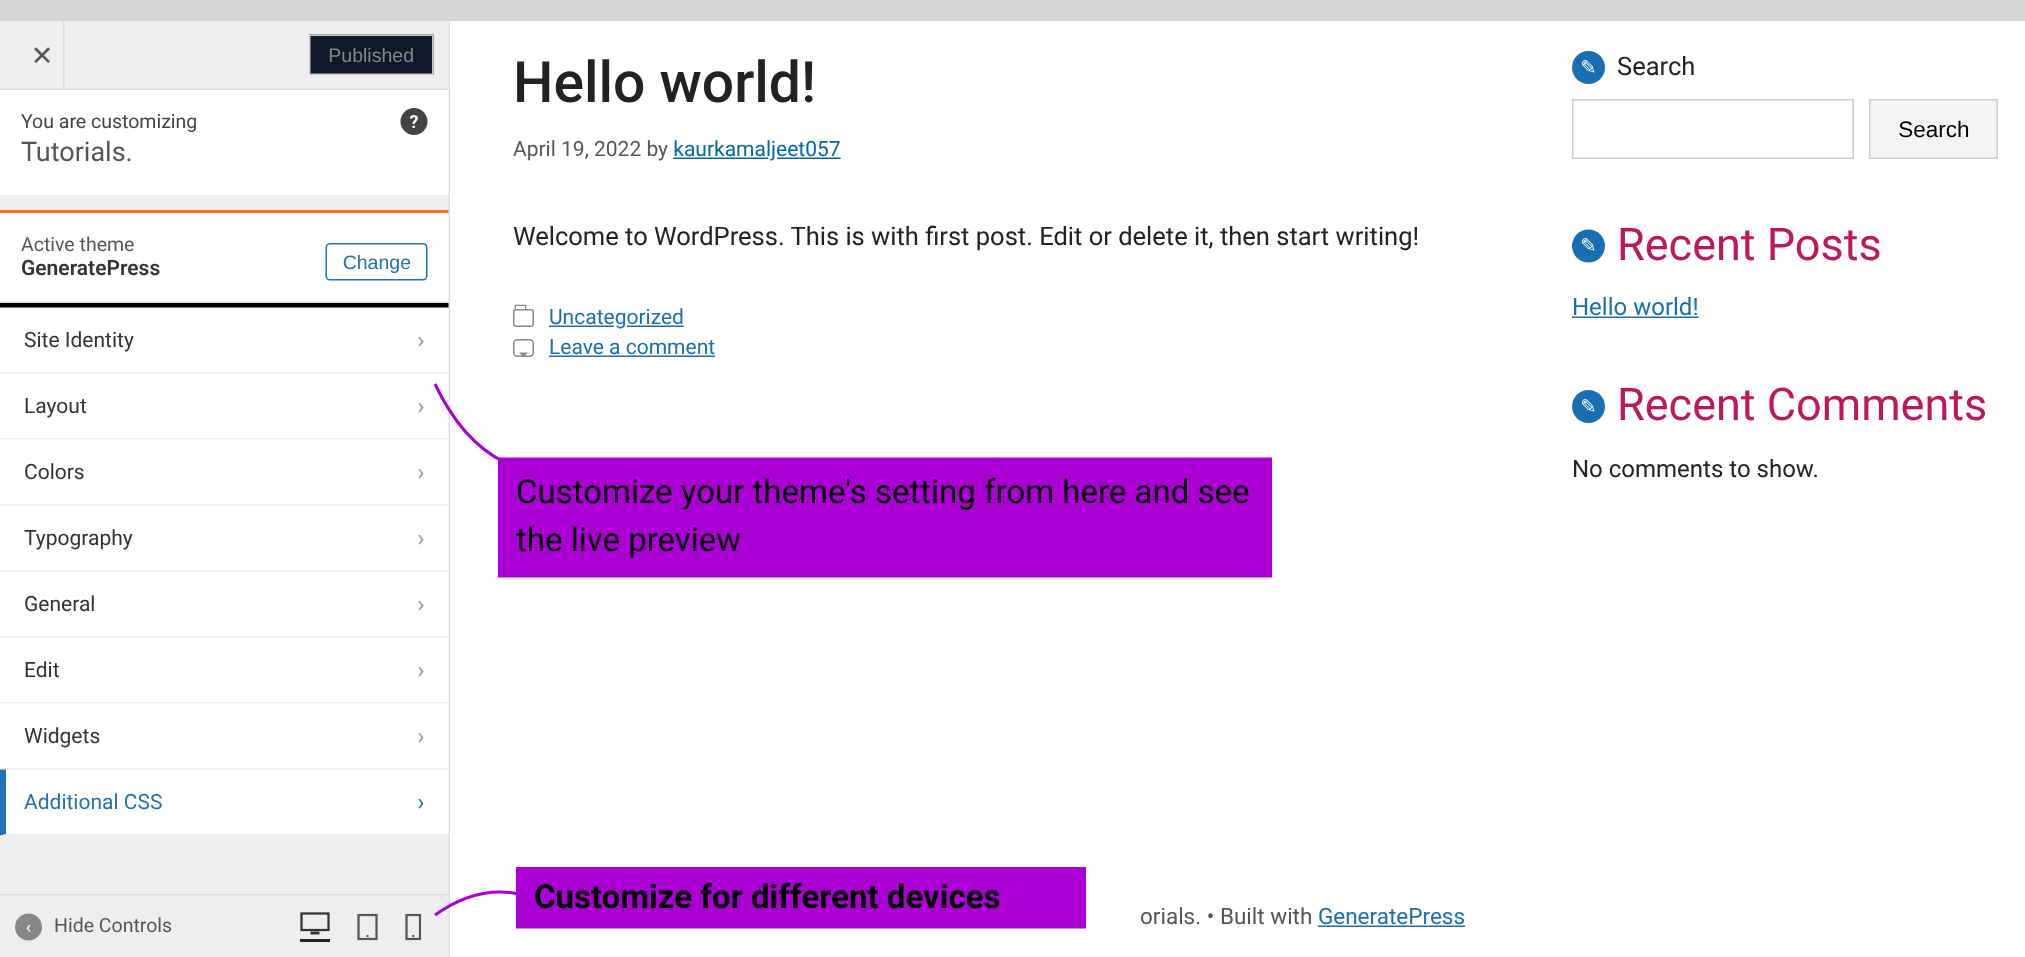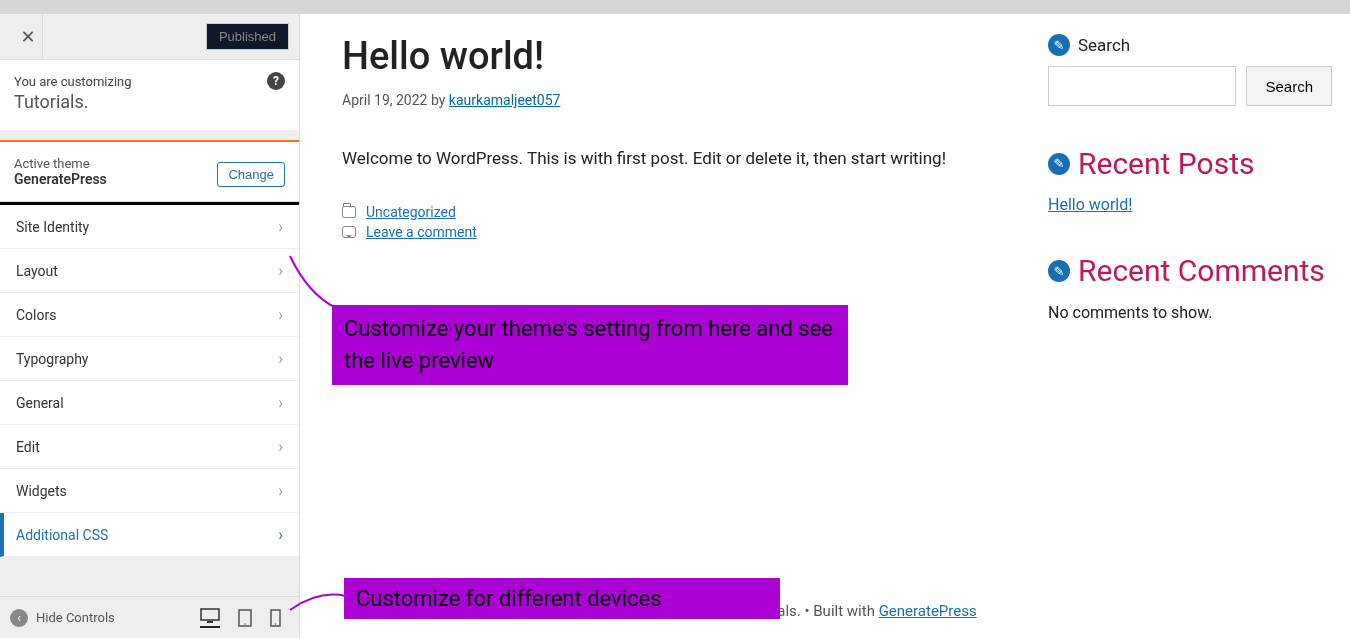--- a/index.html
+++ b/index.html
@@ -114,21 +114,21 @@
   .wid a { color:#1a6fb3; text-decoration:underline; }
   .wid-body { margin-top:14px; font-size:16px; color:#222; }
 
   .credit { position:absolute; bottom:18px; left:50%; transform:translateX(-30%); font-size:15px; color:#555; }
   .credit a { color:#1a6fb3; text-decoration:underline; }
 
   .annot {
     position:absolute; background:#aa00d4; color:#000; font-size:22px; padding:8px 12px;
   }
   .annot1 { top:305px; left:332px; width:516px; line-height:1.45; }
-  .annot2 { top:578px; left:344px; width:436px; }
+  .annot2 { top:578px; left:344px; width:380px;font-weight:bold; }
 
   svg.line { position:absolute; pointer-events:none; }
   .line1 { top:254px; left:288px; width:60px; height:60px; }
   .line2 { top:582px; left:288px; width:70px; height:30px; }
 </style>
 </head>
 <body>
 
 <div class="topbar"></div>
 

